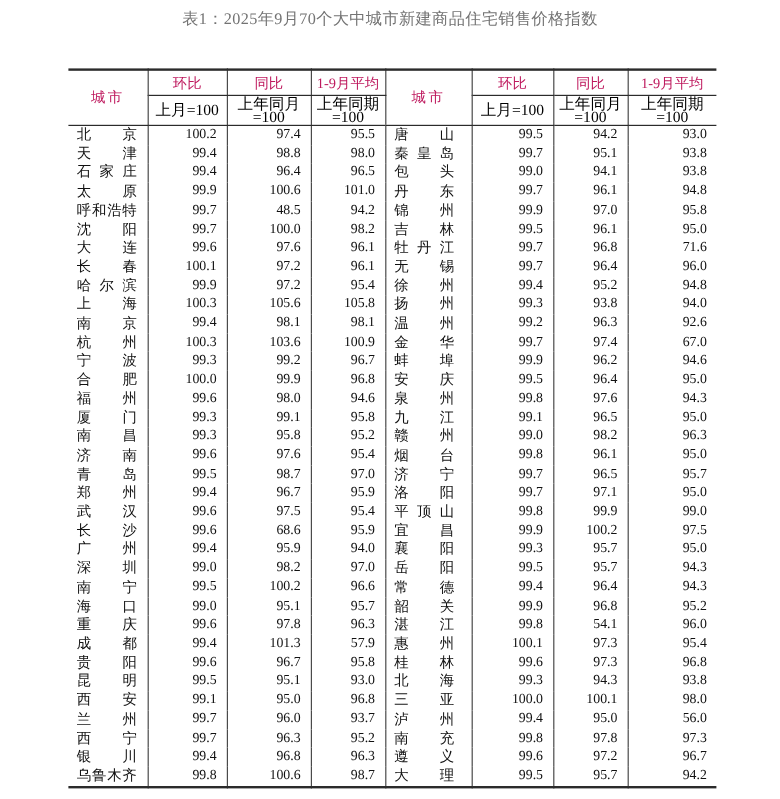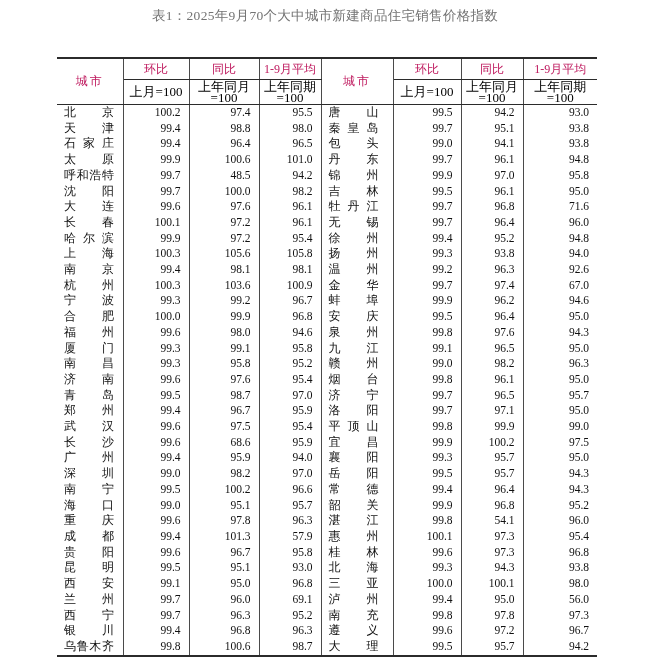--- a/index.html
+++ b/index.html
@@ -757,21 +757,21 @@
           </tr>
           <tr>
             <td class="city bR">
               <div class="cw">
                 <span>兰</span>
                 <span>州</span>
               </div>
             </td>
             <td class="num bR">99.7</td>
             <td class="num bR">96.0</td>
-            <td class="num bR">69.1</td>
+            <td class="num bR">93.7</td>
             <td class="city bR">
               <div class="cw">
                 <span>泸</span>
                 <span>州</span>
               </div>
             </td>
             <td class="num bR">99.4</td>
             <td class="num bR">95.0</td>
             <td class="num">56.0</td>
           </tr>

